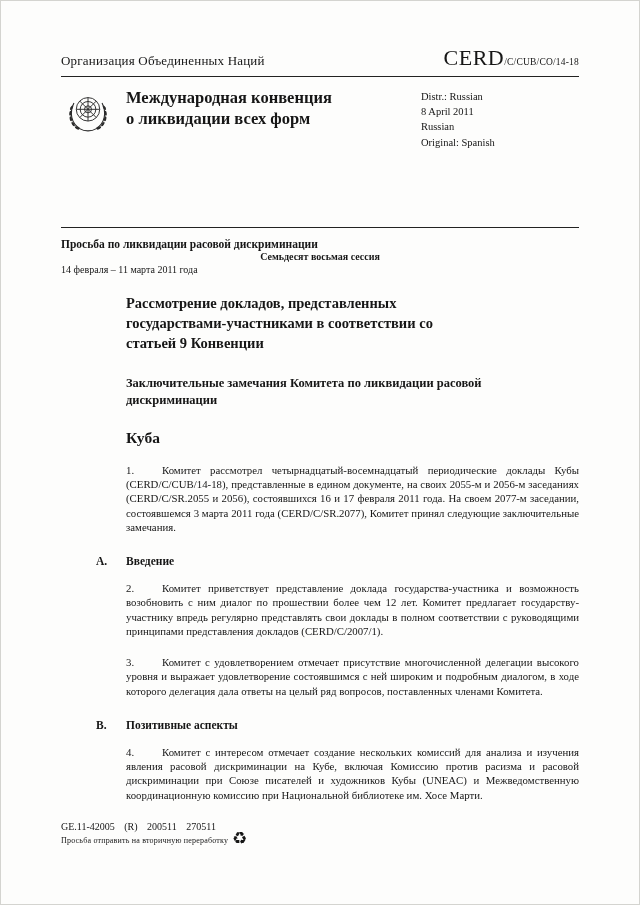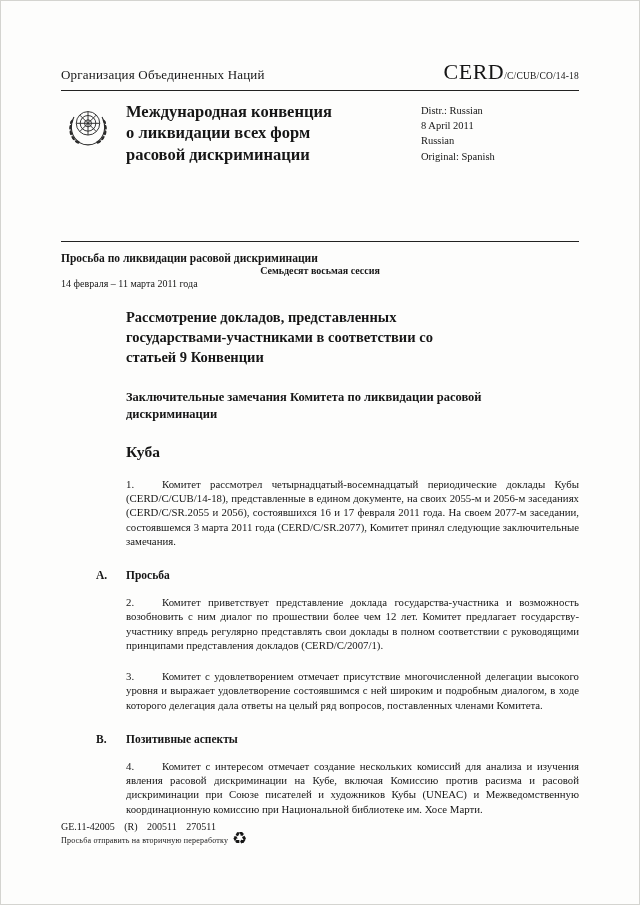--- a/index.html
+++ b/index.html
@@ -16,21 +16,21 @@
     border: 1px solid #d4d4d0;
     box-sizing: border-box;
     font-family: "Liberation Serif", "DejaVu Serif", serif;
     color: #161616;
     overflow: hidden;
   }
   .margins {
     position: absolute;
     left: 60px;
     right: 60px;
-    top: 58px;
+    top: 44px;
   }
   
   .top-row {
     display: flex;
     justify-content: space-between;
     align-items: baseline;
   }
   .org-name {
     font-size: 13px;
     letter-spacing: 0.2px;
@@ -204,21 +204,20 @@
             <ellipse cx="54.5" cy="31" rx="3.2" ry="1.5" transform="rotate(80 54.5 31)"></ellipse>
             <ellipse cx="54" cy="38" rx="3.2" ry="1.5" transform="rotate(100 54 38)"></ellipse>
             <ellipse cx="51" cy="45" rx="3.2" ry="1.5" transform="rotate(125 51 45)"></ellipse>
             <ellipse cx="46" cy="50" rx="3.2" ry="1.5" transform="rotate(150 46 50)"></ellipse>
           </g>
         </svg>
       </div>
       <div class="convention-title">
         <div>Международная конвенция</div>
         <div>о ликвидации всех форм</div>
-        <div>расовой дискриминации</div>
       </div>
       <div class="distr-block">
         <div>Distr.: Russian</div>
         <div>8 April 2011</div>
         <div>Russian</div>
         <div>Original: Spanish</div>
       </div>
     </div>
     <hr class="rule rule-2">
 
@@ -231,21 +230,21 @@
     <div class="doc-body">
       <h1 class="main-title">Рассмотрение докладов, представленных государствами-участниками в соответствии со статьей 9 Конвенции</h1>
       <h2 class="subtitle">Заключительные замечания Комитета по ликвидации расовой дискриминации</h2>
       <h2 class="country">Куба</h2>
 
       <p class="para">
         <span class="pnum">1.</span><span>Комитет рассмотрел четырнадцатый-восемнадцатый периодические доклады Кубы (CERD/C/CUB/14-18), представленные в едином документе, на своих 2055-м и 2056-м заседаниях (CERD/C/SR.2055 и 2056), состоявшихся 16 и 17 февраля 2011 года. На своем 2077-м заседании, состоявшемся 3 марта 2011 года (CERD/C/SR.2077), Комитет принял следующие заключительные замечания.</span>
       </p>
 
       <div class="section-heading">
-        <span class="section-letter">A.</span><span>Просьба</span>
+        <span class="section-letter">A.</span><span>Введение</span>
       </div>
 
       <p class="para">
         <span class="pnum">2.</span><span>Комитет приветствует представление доклада государства-участника и возможность возобновить с ним диалог по прошествии более чем 12 лет. Комитет предлагает государству-участнику впредь регулярно представлять свои доклады в полном соответствии с руководящими принципами представления докладов (CERD/C/2007/1).</span>
       </p>
 
       <p class="para">
         <span class="pnum">3.</span><span>Комитет с удовлетворением отмечает присутствие многочисленной делегации высокого уровня и выражает удовлетворение состоявшимся с ней широким и подробным диалогом, в ходе которого делегация дала ответы на целый ряд вопросов, поставленных членами Комитета.</span>
       </p>
 

